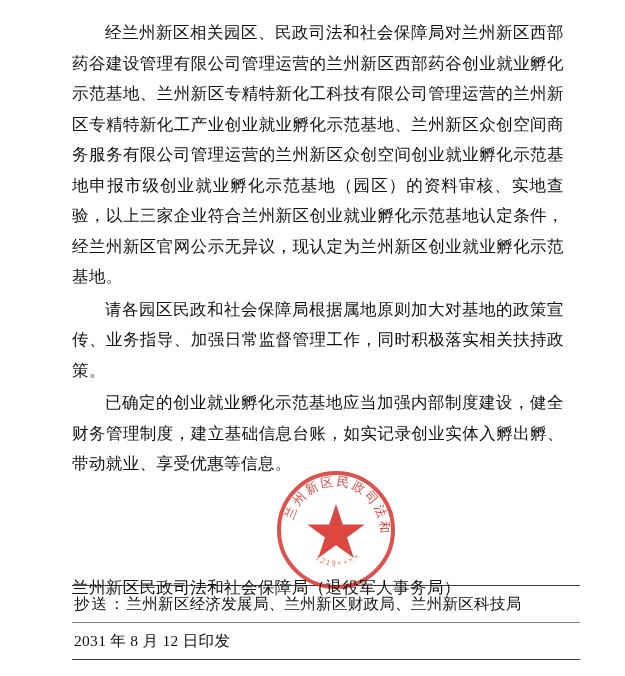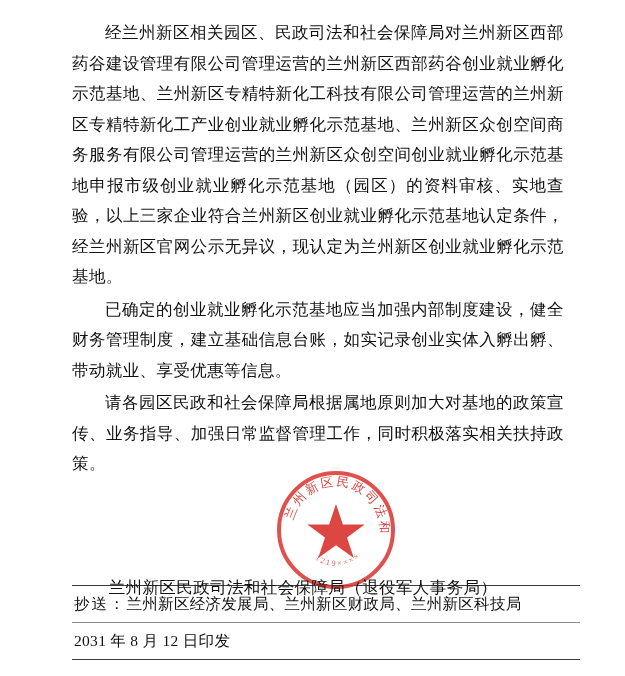--- a/index.html
+++ b/index.html
@@ -27,21 +27,21 @@
     font-size: 16.5px;
     line-height: 30.5px;
     text-align: justify;
     text-justify: inter-ideograph;
     text-indent: 2em;
     letter-spacing: 0.4px;
     color: #111111;
   }
   .sig-block {
     margin-top: 92px;
-    text-align: center;
+    text-align: left;
     padding-right: 30px;
     position: relative;
     z-index: 2;
   }
   .sig-block div {
     font-size: 16.5px;
     line-height: 31px;
     letter-spacing: 0.4px;
     color: #111111;
   }
@@ -86,22 +86,22 @@
   .footer-row .right { white-space: nowrap; }
   .cc-label { letter-spacing: 2px; }
 </style>
 </head>
 <body>
 
 <div class="page">
 
   <div class="body-text">
     <p>经兰州新区相关园区、民政司法和社会保障局对兰州新区西部药谷建设管理有限公司管理运营的兰州新区西部药谷创业就业孵化示范基地、兰州新区专精特新化工科技有限公司管理运营的兰州新区专精特新化工产业创业就业孵化示范基地、兰州新区众创空间商务服务有限公司管理运营的兰州新区众创空间创业就业孵化示范基地申报市级创业就业孵化示范基地（园区）的资料审核、实地查验，以上三家企业符合兰州新区创业就业孵化示范基地认定条件，经兰州新区官网公示无异议，现认定为兰州新区创业就业孵化示范基地。</p>
+    <p>请各园区民政和社会保障局根据属地原则加大对基地的政策宣传、业务指导、加强日常监督管理工作，同时积极落实相关扶持政策。</p>
     <p>已确定的创业就业孵化示范基地应当加强内部制度建设，健全财务管理制度，建立基础信息台账，如实记录创业实体入孵出孵、带动就业、享受优惠等信息。</p>
-    <p>请各园区民政和社会保障局根据属地原则加大对基地的政策宣传、业务指导、加强日常监督管理工作，同时积极落实相关扶持政策。</p>
   </div>
 
   <div class="seal">
     <svg width="128" height="128" viewBox="0 0 128 128" xmlns="http://www.w3.org/2000/svg">
       <defs>
         <path id="sealArc" d="M 64,64 m -48,0 a 48,48 0 1,1 96,0 a 48,48 0 1,1 -96,0"></path>
         <path id="sealArcText" d="M 20,64 a 44,44 0 1,1 88,0"></path>
         <path id="sealArcBottom" d="M 28,64 a 36,36 0 1,0 72,0"></path>
       </defs>
       <circle cx="64" cy="64" r="57" fill="none" stroke="#d8332e" stroke-width="4" opacity="0.85"></circle>

